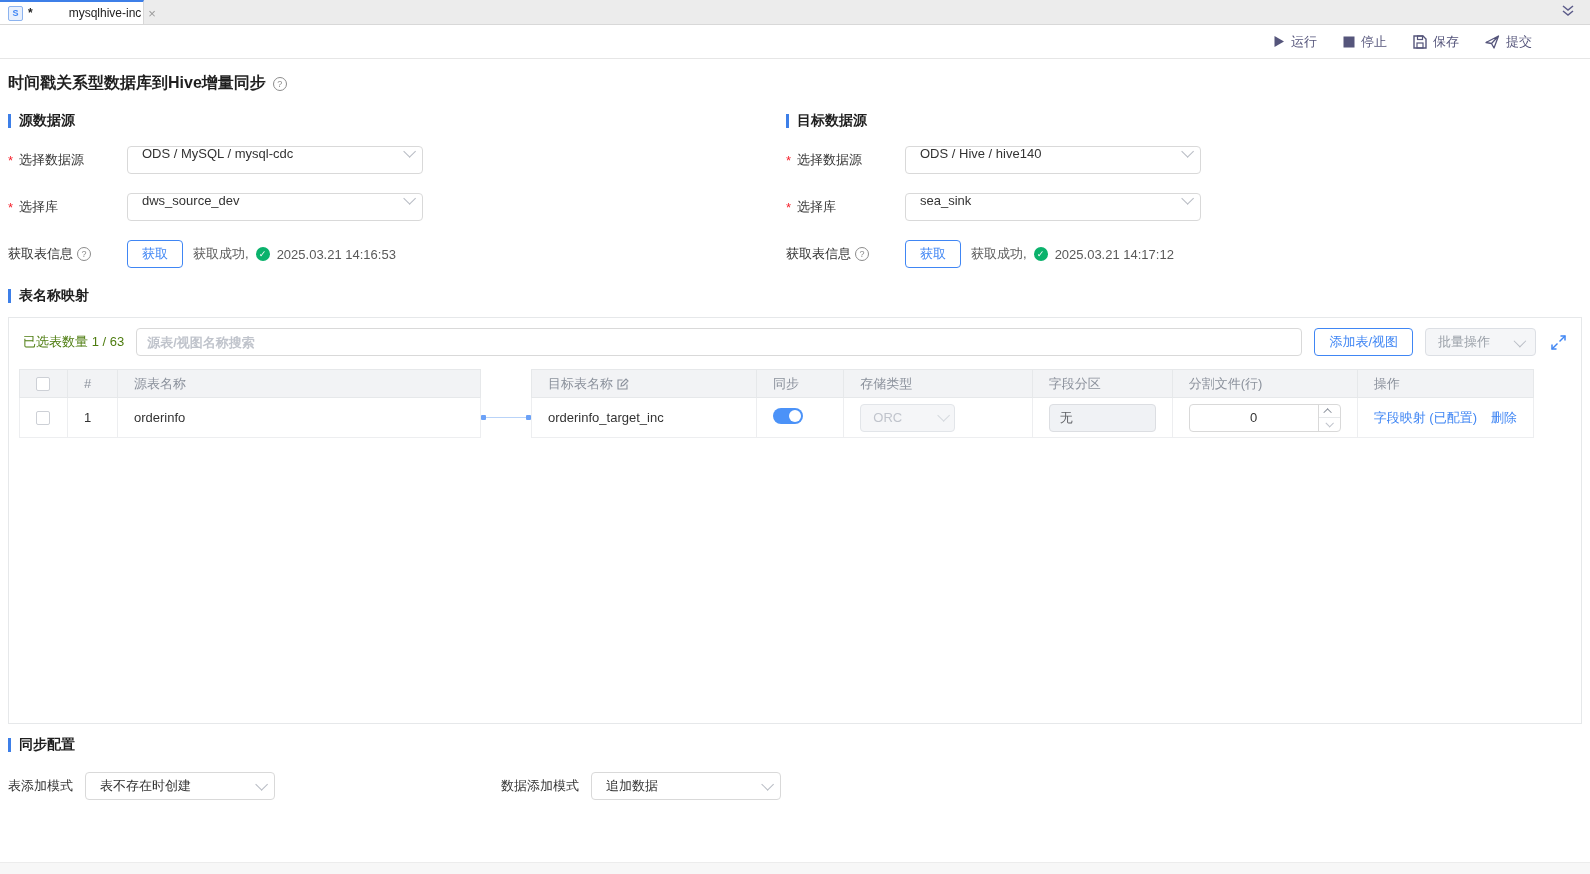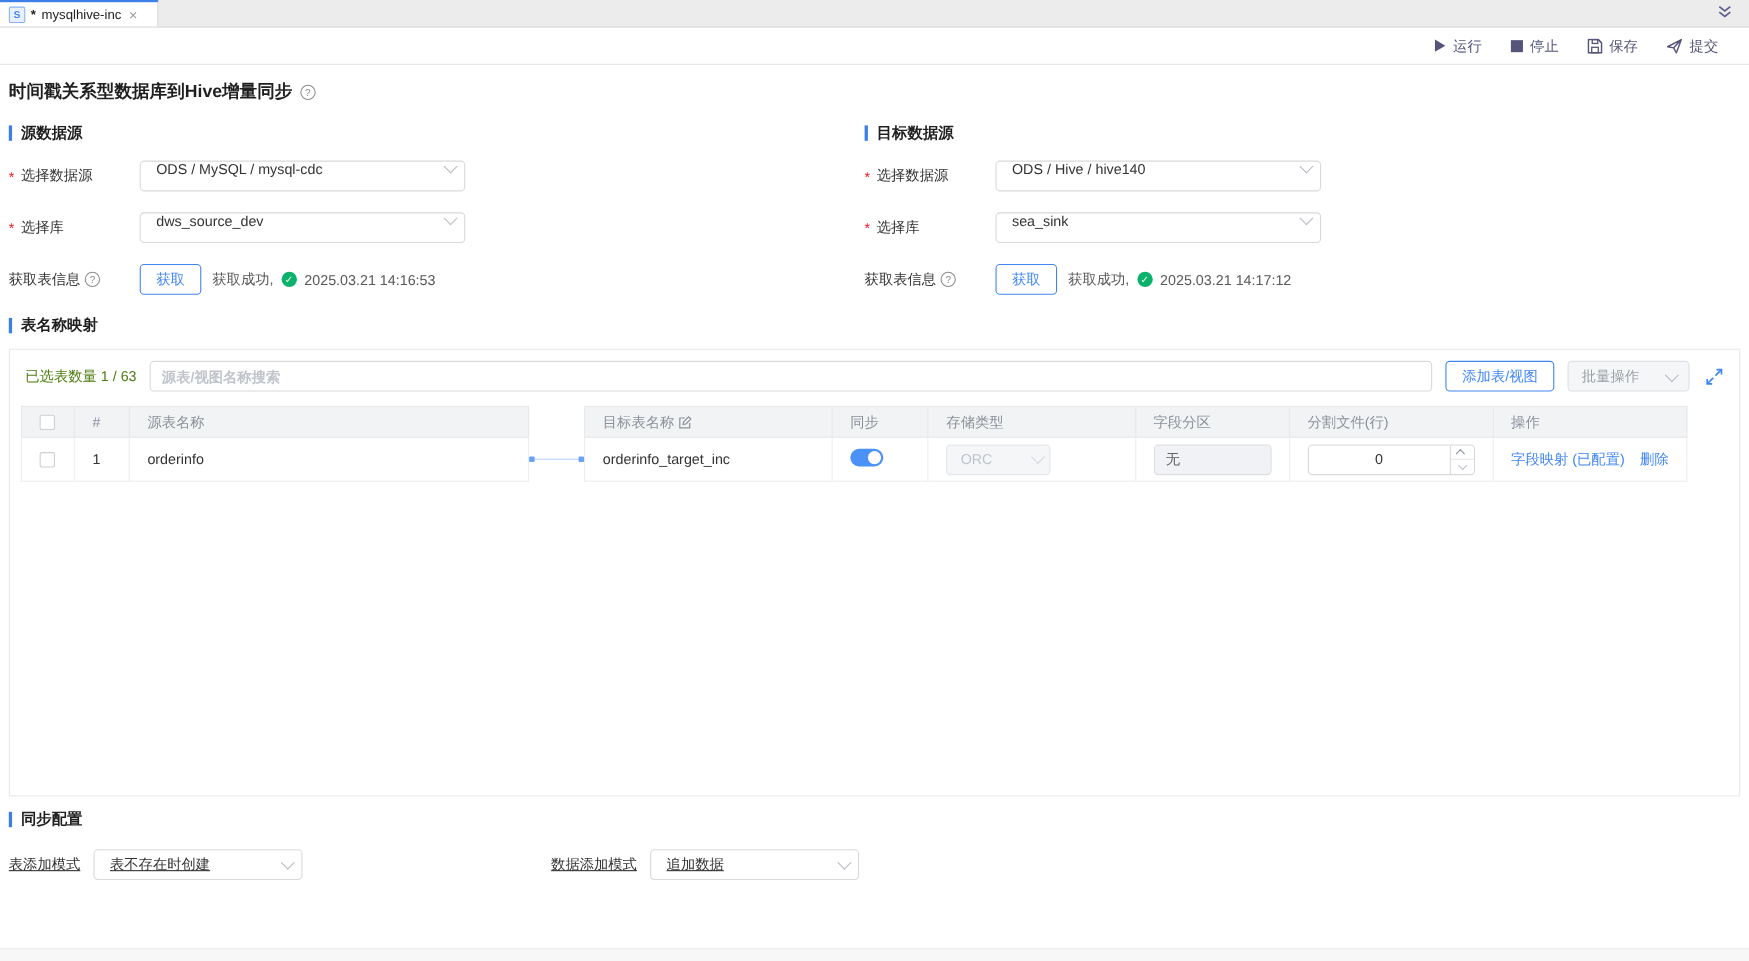--- a/index.html
+++ b/index.html
@@ -9,27 +9,27 @@
   
   .tabbar { height:25px; background:#ececec; border-bottom:1px solid #d8d8d8;
     display:flex; align-items:stretch; position:relative; }
   .tab { width:144px; background:#fff; border-top:2px solid #3d7fe8;
     border-right:1px solid #d8d8d8; display:flex; align-items:center; gap:5px;
     padding:0 8px; font-size:12px; color:#222; }
   .tab-icon { width:15px; height:15px; border-radius:2px; background:#e8f0fd;
     border:1px solid #8cb3ef; color:#4086f4; font-size:9px; font-weight:bold;
     display:flex; align-items:center; justify-content:center; flex:none; }
   .tab-mod { font-weight:bold; }
-  .tab-title { white-space:nowrap; }
+  .tab-title { white-space:nowrap;margin-left:31px; }
   .tab-close { color:#9a9a9a; font-size:13px; margin-left:2px; cursor:pointer; }
   .tabbar-collapse { position:absolute; right:14px; top:3px; color:#5c5c8a; }
 
   
   .toolbar { height:34px; border-bottom:1px solid #e6e6e6; display:flex;
-    align-items:center; justify-content:flex-end; gap:26px; padding-right:28px; }
+    align-items:center; justify-content:flex-end; gap:26px; padding-right:58px; }
   .tool-btn { display:flex; align-items:center; gap:6px; color:#55557b;
     font-size:13px; cursor:pointer; }
   .tool-btn svg { display:block; }
 
   
   .content { padding:12px 8px 0 8px; }
   .page-title-row { display:flex; align-items:center; gap:7px; margin:2px 0 18px 0; }
   .page-title { font-size:16px; font-weight:bold; color:#1f1f1f; }
   .help-icon { width:14px; height:14px; border:1px solid #8c8c8c; border-radius:50%;
     color:#8c8c8c; font-size:9px; display:inline-flex; align-items:center;
@@ -108,21 +108,21 @@
   .spin { flex:1; display:flex; align-items:center; justify-content:center; cursor:pointer; }
   .spin + .spin { border-top:1px solid #e6e8ea; }
   .spin .chevron { width:6px; height:6px; border-width:1.2px; }
   .spin-up .chevron { transform:rotate(-135deg) translateY(-2px); border-color:#8b919c; }
   .spin-down .chevron { transform:rotate(45deg) translateY(-1px); border-color:#c0c4cc; }
   .link { color:#4086f4; cursor:pointer; white-space:nowrap; }
   .actions { display:flex; gap:14px; }
 
   
   .sync-section { margin-top:12px; }
-  .sync-row { display:flex; align-items:center; margin-top:18px;text-decoration:underline; }
+  .sync-row { display:flex; align-items:center; margin-top:18px; }
   .sync-label { margin-right:12px; color:#333; }
   .sync-select { width:190px; height:28px; border:1px solid #d9d9d9; border-radius:4px;
     background:#fff; display:flex; align-items:center; justify-content:space-between;
     padding:0 10px 0 14px; color:#333; cursor:pointer; }
   .sync-spacer { width:226px; }
 
   .bottom-strip { position:absolute; left:0; bottom:0; width:1590px; height:12px;
     background:#f7f7f7; border-top:1px solid #ececec; }
 </style>
 </head>

